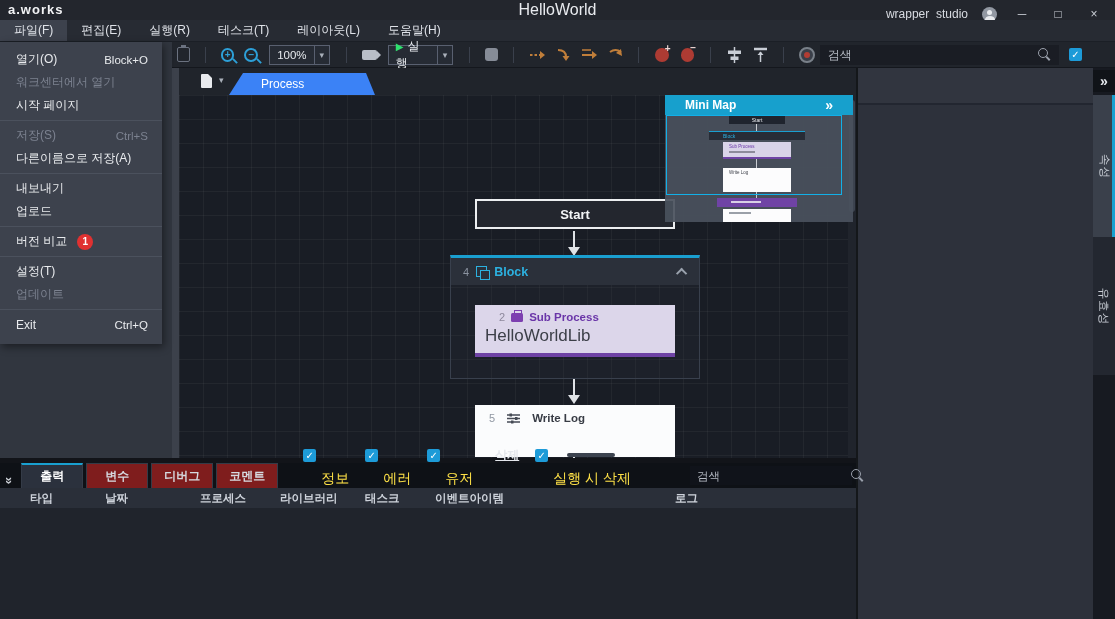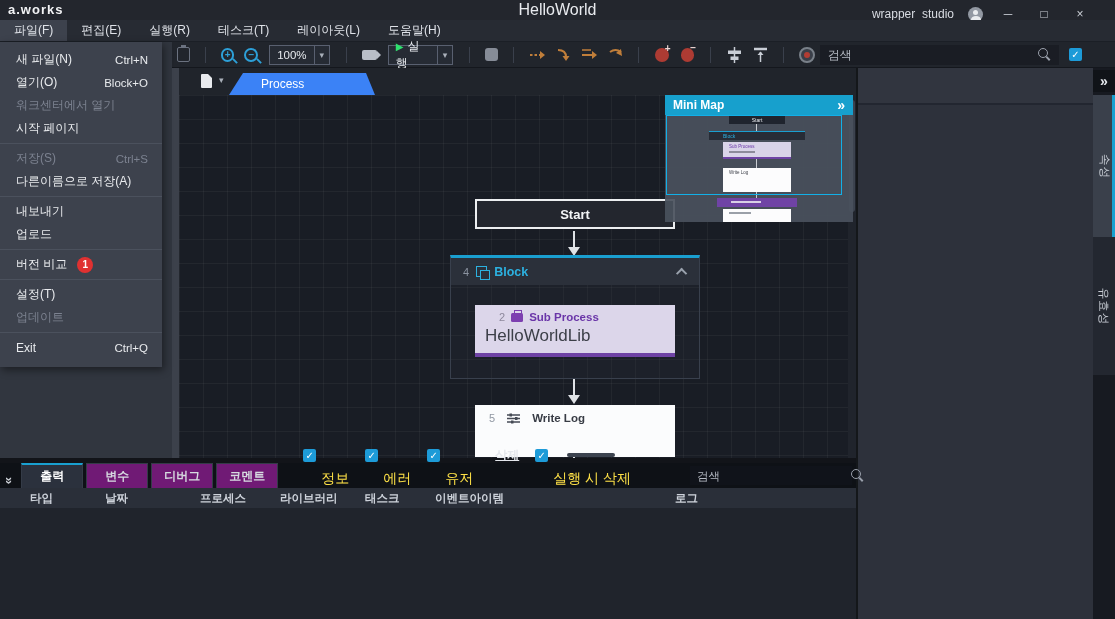--- a/index.html
+++ b/index.html
@@ -5,21 +5,21 @@
   * { margin:0; padding:0; box-sizing:border-box; }
   html,body { width:1115px; height:619px; background:#14171d; overflow:hidden;
     font-family:"Liberation Sans","DejaVu Sans",sans-serif; }
   #app { position:relative; width:1115px; height:619px; background:#14171d; overflow:hidden; color:#d7dae0; }
 
   
   .titlebar { position:absolute; left:0; top:0; width:1115px; height:20px; background:#23262d;
     display:flex; align-items:center; }
   .logo { position:absolute; left:8px; top:2px; font-size:13px; font-weight:bold; color:#f2f3f5; letter-spacing:1px; }
   .win-title { position:absolute; left:0; right:0; text-align:center; font-size:16px; color:#e8eaee; }
-  .tb-right { position:absolute; right:0; top:4px; height:20px; display:flex; align-items:center; gap:14px; padding-right:24px; }
+  .tb-right { position:absolute; right:0; top:4px; height:20px; display:flex; align-items:center; gap:14px; padding-right:10px; }
   .user-name { font-size:12px; color:#d8dbe1; }
   .avatar { position:relative; width:15px; height:15px; border-radius:50%; background:#9298a2; display:inline-block; overflow:hidden; }
   .avatar::before { content:""; position:absolute; left:5px; top:3px; width:5px; height:5px; border-radius:50%; background:#e9ebee; }
   .avatar::after { content:""; position:absolute; left:2.5px; top:9px; width:10px; height:7px; border-radius:50% 50% 0 0; background:#e9ebee; }
   .winbtn { font-size:12px; color:#c9cdd4; width:22px; text-align:center; cursor:default; }
 
   
   .menubar { position:absolute; left:0; top:20px; width:1115px; height:22px; background:#272b33;
     display:flex; align-items:stretch; font-size:12px; color:#dfe2e8; border-bottom:1px solid #1b1f26; }
   .menubar .mitem { padding:0 14px; display:flex; align-items:center; }
@@ -120,21 +120,21 @@
   .wl-row .n-index { color:#9097a2; margin-left:4px; }
   .wl-lbl { font-size:11.5px; color:#383c45; font-weight:bold; }
 
   .conn { position:absolute; width:2px; background:#dfe2e6; left:394px; }
   .conn-head { position:absolute; left:389px; width:0; height:0;
     border-left:6px solid transparent; border-right:6px solid transparent; border-top:9px solid #dfe2e6; }
   .conn-cap { position:absolute; left:389px; width:12px; height:2.5px; background:#dfe2e6; }
 
   
   .minimap { position:absolute; left:486px; top:27px; width:188px; height:127px; z-index:20; }
-  .mm-hd { height:20px; background:#17a0cd; display:flex; align-items:center; padding:0 8px; }
+  .mm-hd { height:20px; background:#17a0cd; display:flex; align-items:center; padding:0 20px; }
   .mm-title { font-size:12px; font-weight:bold; color:#fff; }
   .mm-collapse { margin-left:auto; font-size:14px; font-weight:bold; color:#fff; line-height:18px; }
   .mm-body { position:relative; height:107px; background:rgba(74,81,93,0.92); overflow:hidden; }
   .mm-conn { position:absolute; width:1px; background:#c9ccd2; left:91px; }
   .mm-start { position:absolute; left:64px; top:0; width:56px; height:9px; background:#1f242e;
     color:#e8eaee; font-size:5px; display:flex; align-items:center; justify-content:center; }
   .mm-blockhd { position:absolute; left:44px; top:16px; width:96px; height:9px; background:#272c36;
     border-top:1.5px solid #1a9fd0; color:#2cb1e0; font-size:5px; display:flex; align-items:center; padding-left:14px; }
   .mm-sub { position:absolute; left:58px; top:27px; width:68px; height:17px; background:#d9d3e8;
     border-bottom:2px solid #6f43a5; color:#6a35a8; font-size:4.5px; padding:2px 0 0 6px; }
@@ -148,21 +148,21 @@
   .vscroll { position:absolute; right:0; top:27px; width:8px; bottom:0; background:#20242c; }
   .vthumb { position:absolute; left:1px; right:1px; top:5px; height:112px; background:#3c434f; border-radius:3px; }
   .hscroll { position:absolute; left:388px; bottom:1px; width:48px; height:4px; background:#3c434f; border-radius:2px; }
 
   
   .bottom { position:absolute; left:0; top:458px; width:856px; height:161px; background:#22262e; }
   .bt-gap { height:5px; background:#121419; }
   .bt-tabs { position:relative; height:25px; background:#0e1116; display:flex; align-items:flex-end; }
   .collapse2 { margin:0 8px 0 6px; font-size:13px; font-weight:bold; color:#cdd1d8; transform:rotate(90deg); }
   .btab { width:62px; height:25px; display:flex; align-items:center; justify-content:center;
-    font-size:12px; font-weight:bold; color:#d6dae0; background:#701a75; border:1px solid #343b47;
+    font-size:12px; font-weight:bold; color:#d6dae0; background:#7f1d1d; border:1px solid #343b47;
     border-bottom:none; margin-right:3px; }
   .btab.active { background:#2b313d; border-top:2px solid #19a0d0; color:#fff; }
   .bt-filters { display:flex; align-items:center; gap:16px; margin-left:22px; }
   .dellink { font-size:12px; font-weight:bold; color:#e4e7ec; text-decoration:underline; margin-left:6px; }
   .bt-search { position:absolute; right:4px; top:3px; width:162px; height:19px; background:#10131a;
     display:flex; align-items:center; padding:0 7px; }
   .bt-search input { flex:1; background:transparent; border:none; outline:none; color:#cfd3da; font-size:11.5px;
     font-family:"Liberation Sans","DejaVu Sans",sans-serif; }
   .bt-search input::placeholder { color:#b6bbc4; opacity:1; }
   .bt-header { height:20px; background:#2a2f39; position:relative; }
@@ -366,24 +366,20 @@
         <div class="mm-viewport"></div>
       </div>
     </div>
 
     <div class="vscroll">
       <div class="vthumb"></div>
     </div>
   </div>
 
   <div class="filemenu">
-    <div class="fm-item">
-        <span>새 파일(N)</span>
-        <span class="sc">Ctrl+N</span>
-      </div>
     <div class="fm-item">
         <span>열기(O)</span>
         <span class="sc">Block+O</span>
       </div>
     <div class="fm-item disabled">
         <span>워크센터에서 열기</span>
       </div>
     <div class="fm-item">
         <span>시작 페이지</span>
       </div>

